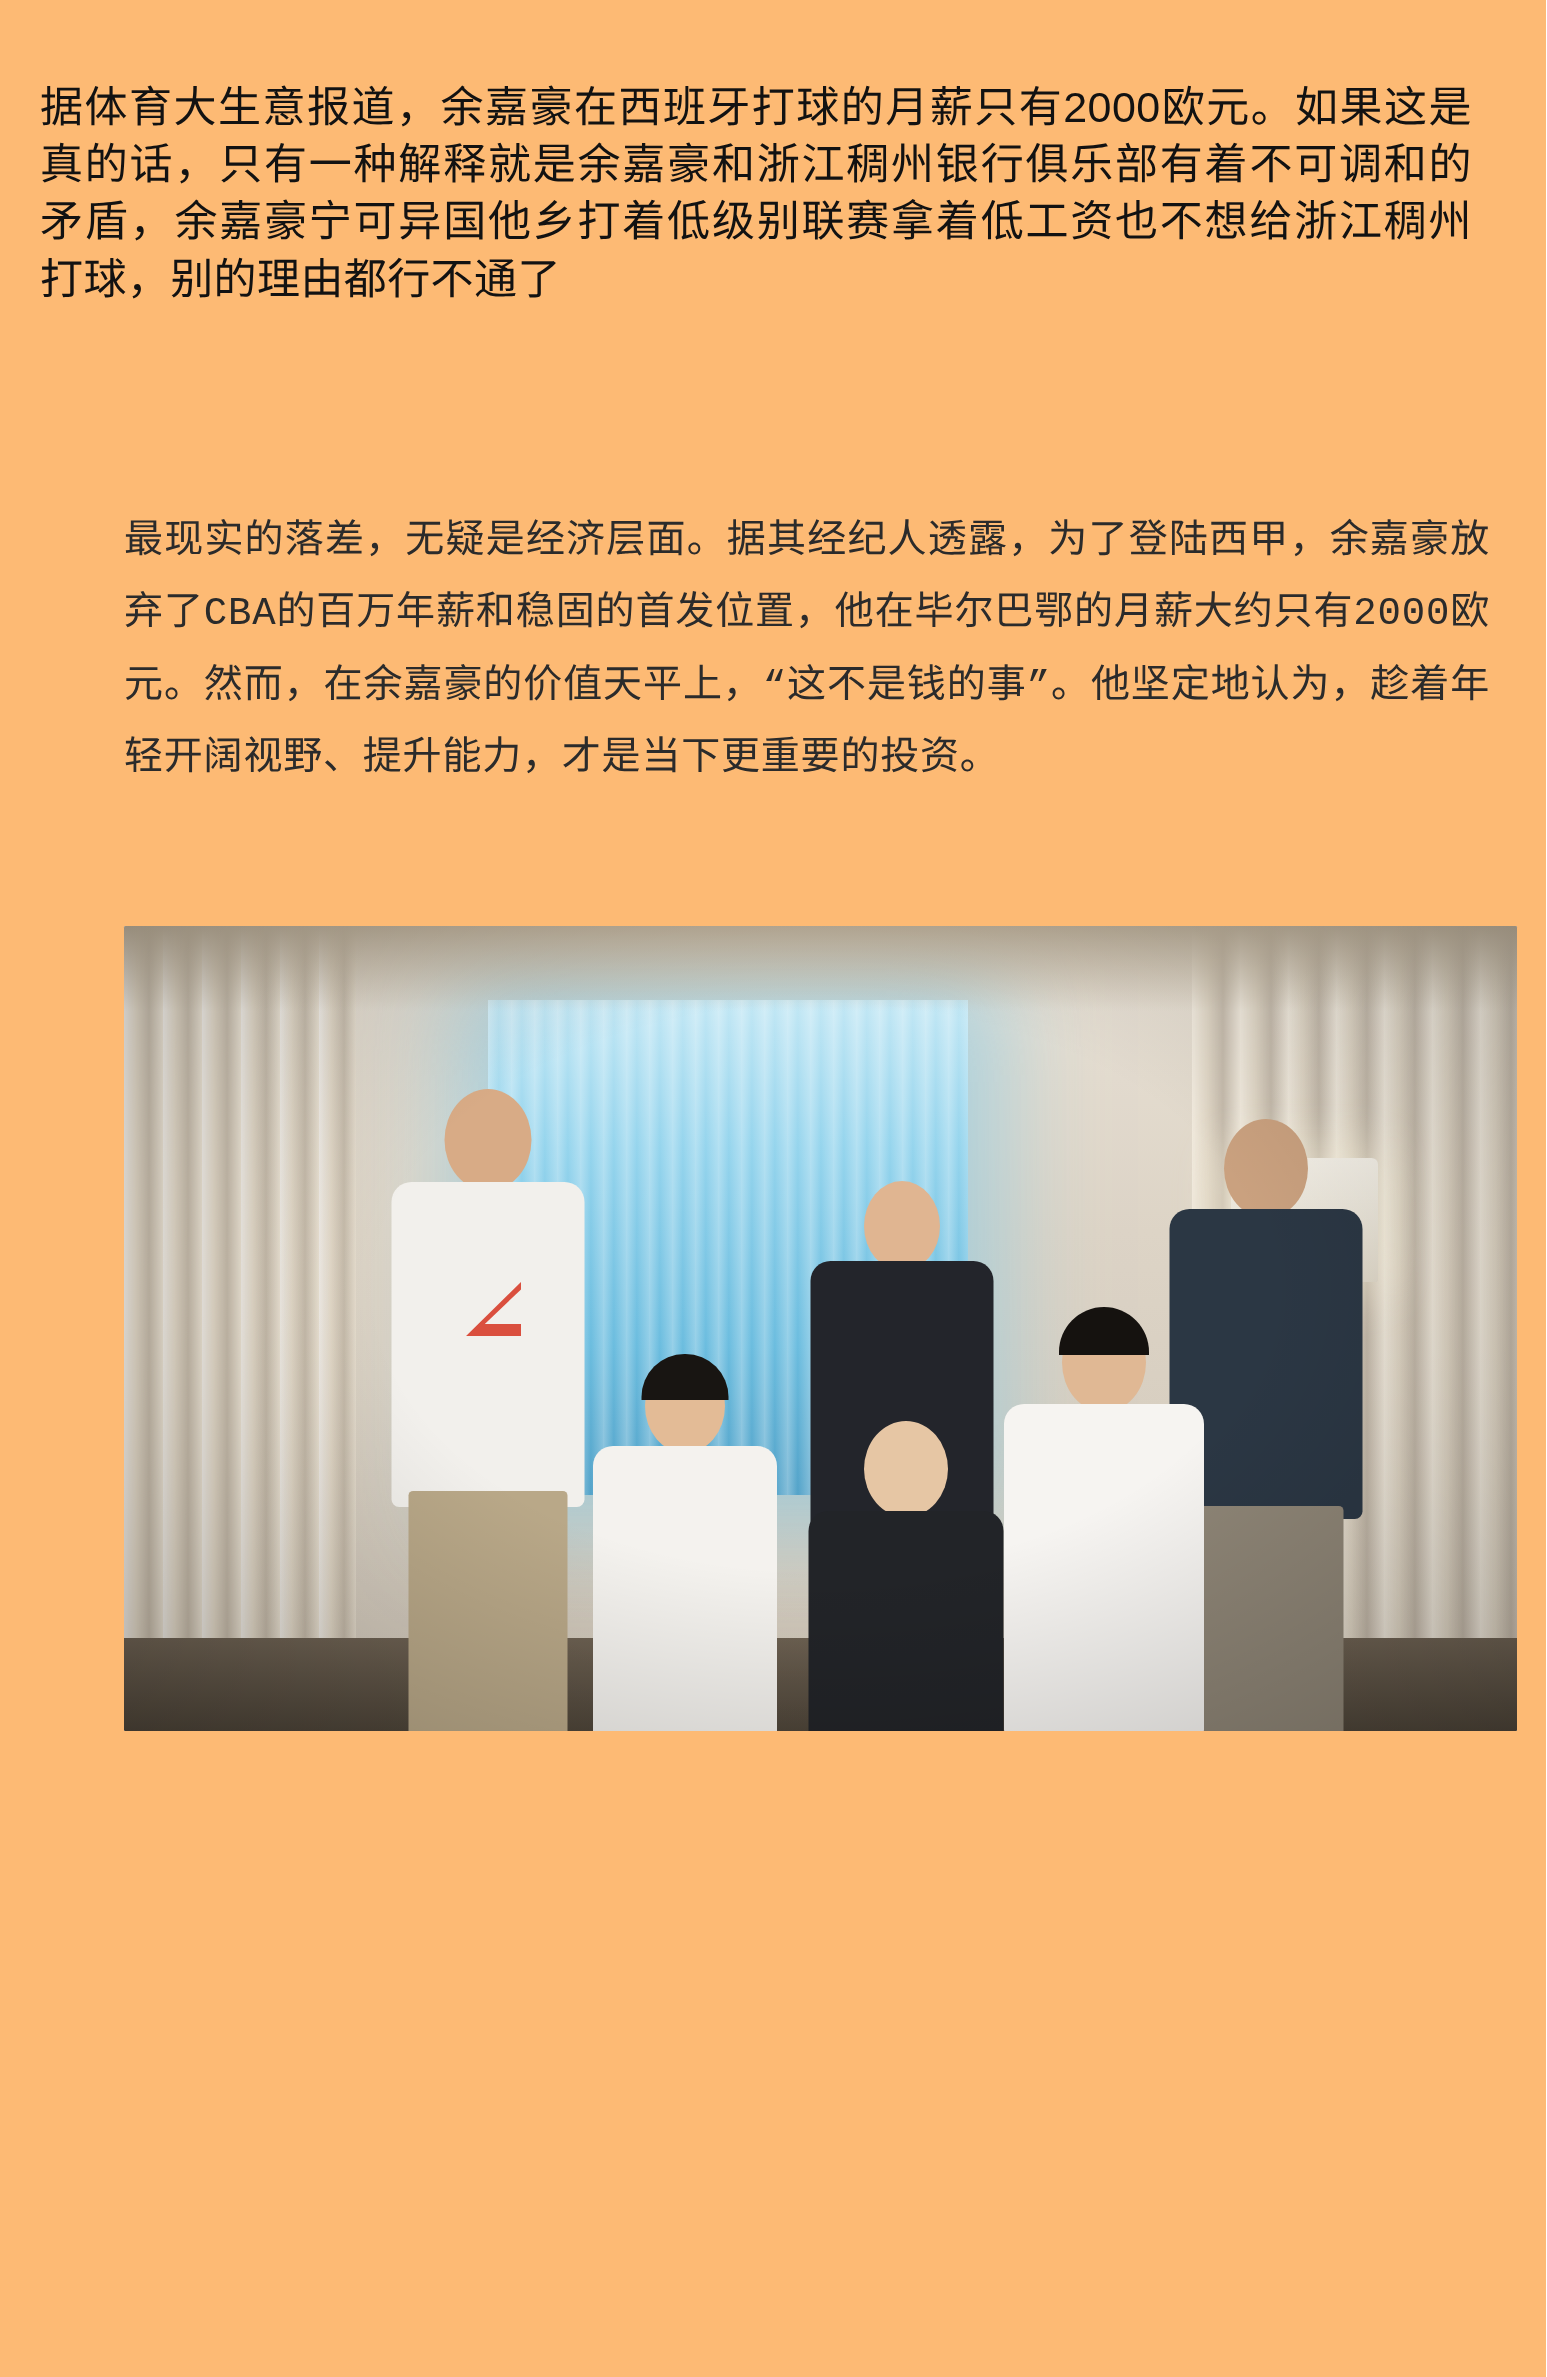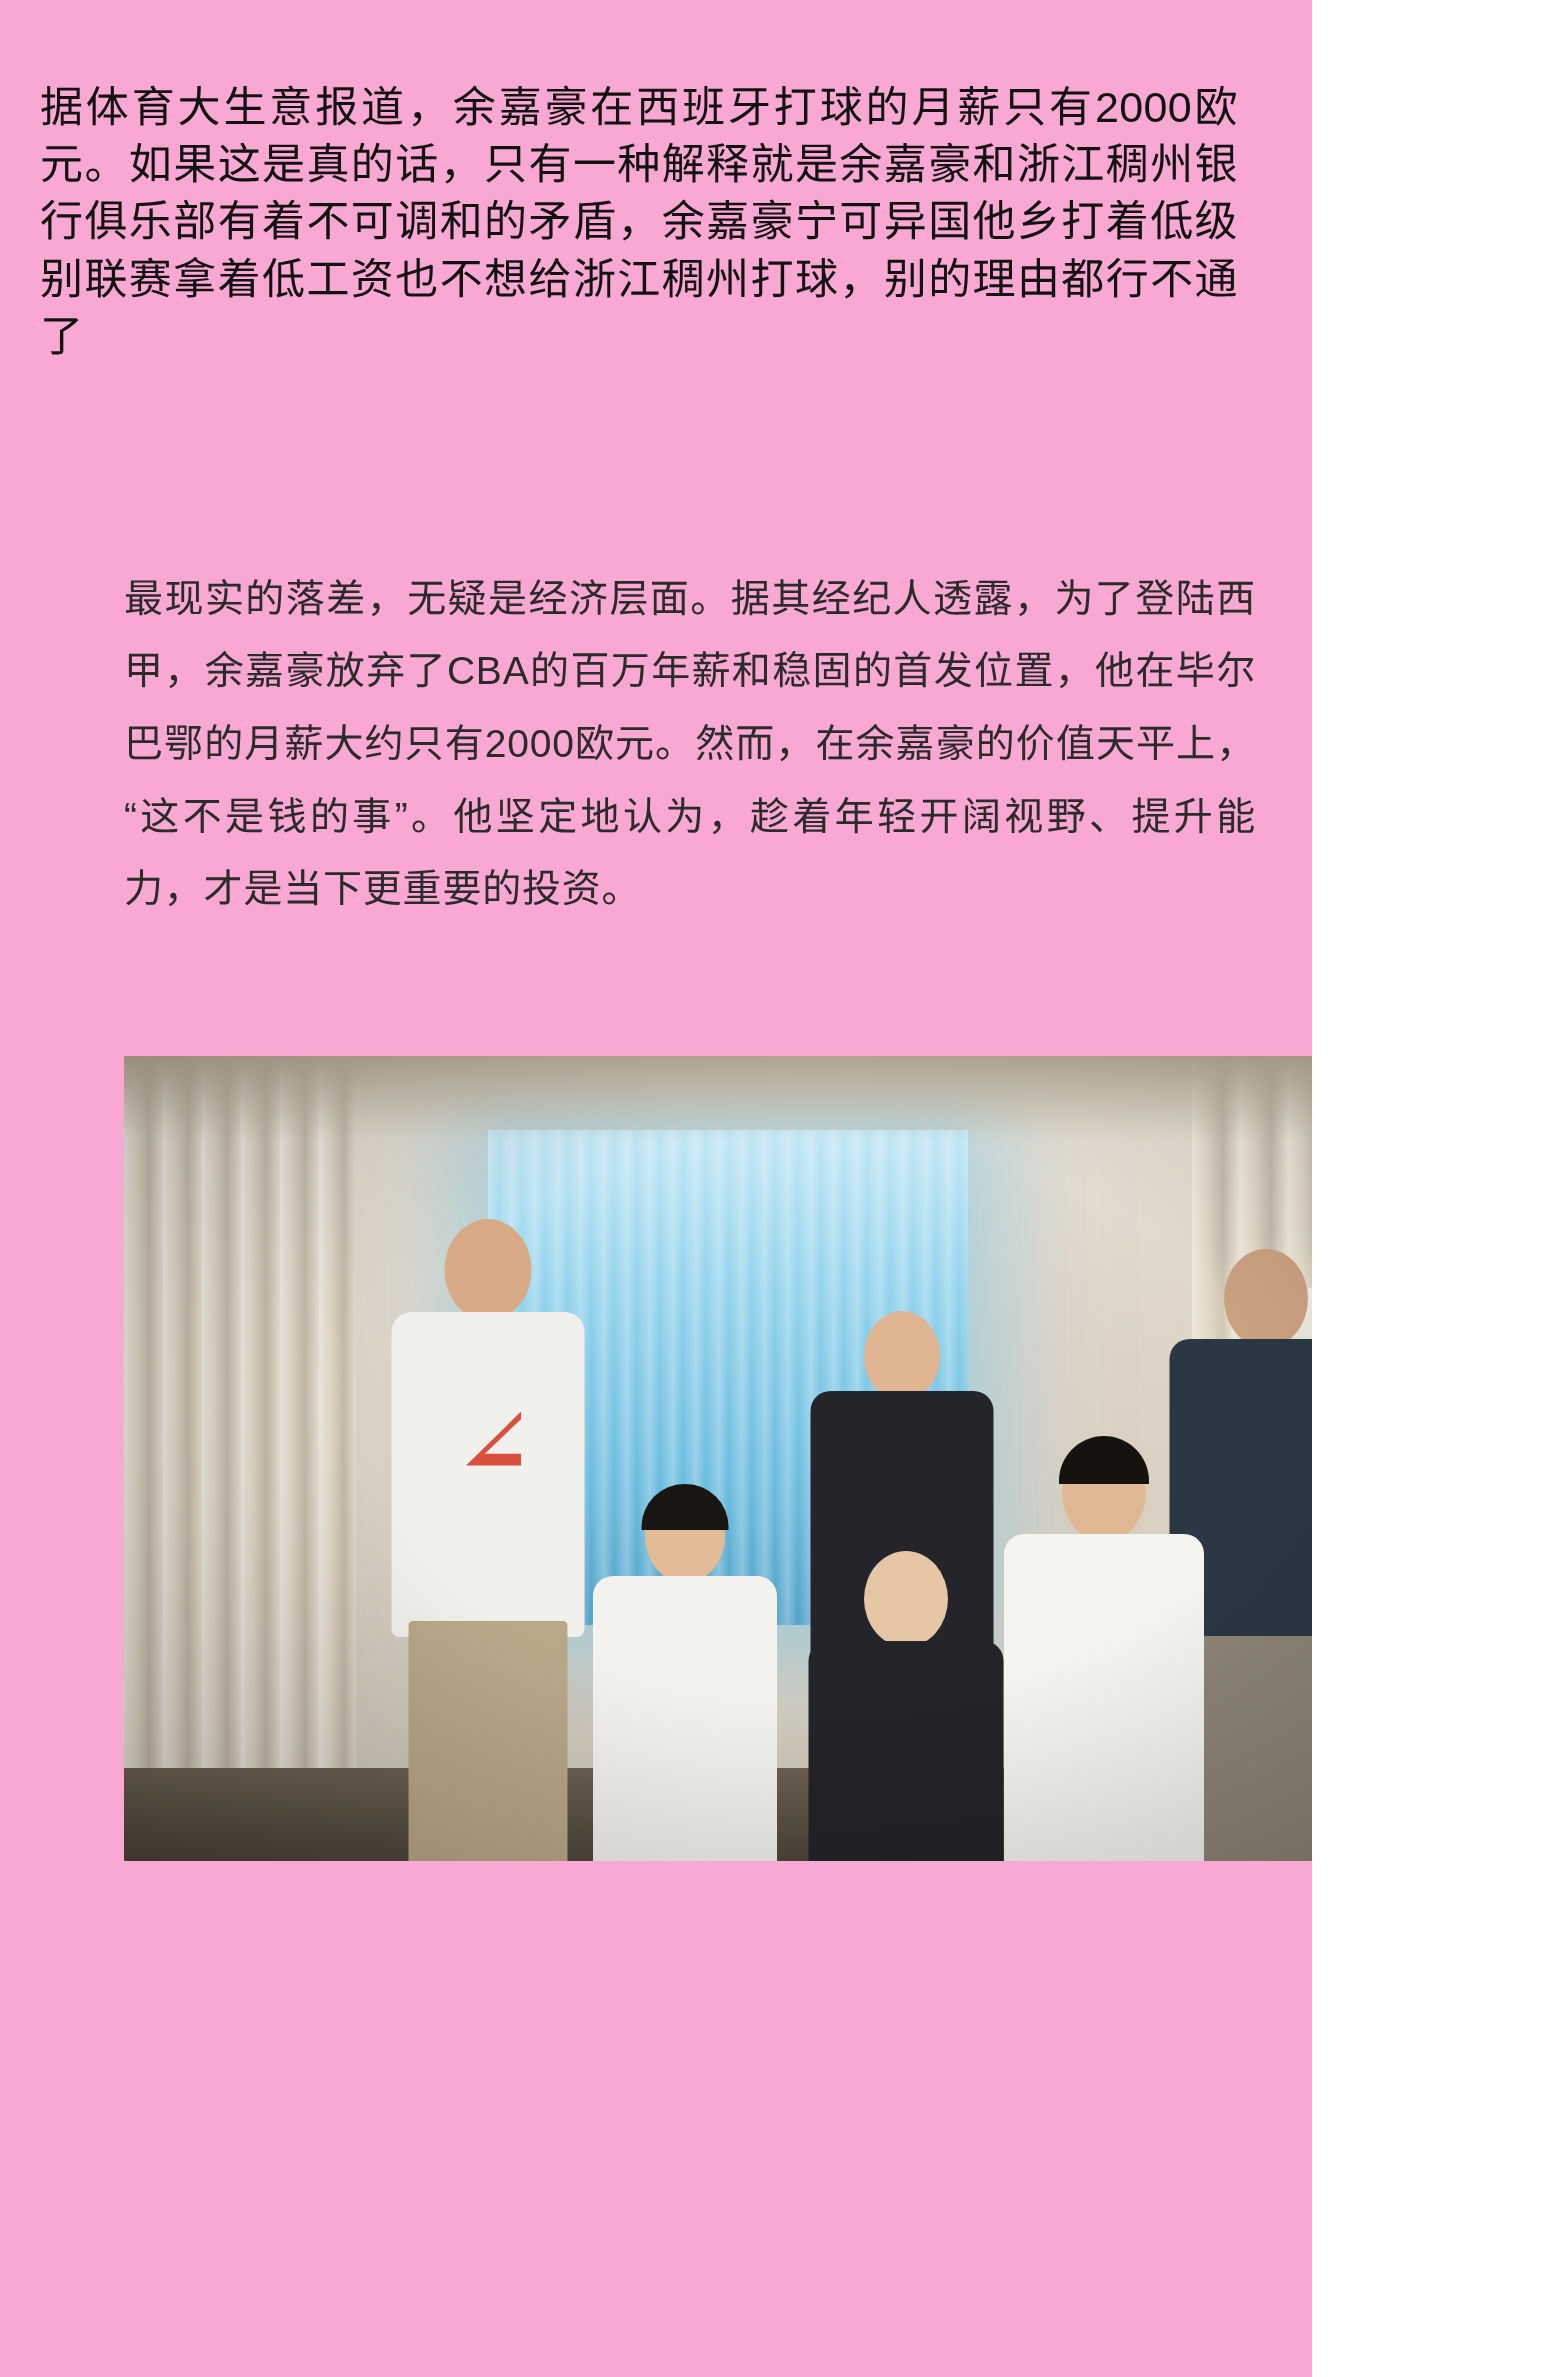--- a/index.html
+++ b/index.html
@@ -9,23 +9,23 @@
   }
   body {
     width: 1548px;
     min-height: 2377px;
     font-family: "Liberation Sans", "DejaVu Sans", sans-serif;
     color: #1a1a1a;
     -webkit-font-smoothing: antialiased;
   }
   .page {
     position: relative;
-    width: 1312px;
+    width: 1546px;
     min-height: 2377px;
-    background: #f9a8d4;
+    background: #fdba74;
     overflow: hidden;
   }
 
   
   .lead-block {
     padding: 36px 74px 0 40px;
   }
   .lead-text {
     font-size: 43px;
     line-height: 1.33;
@@ -33,20 +33,21 @@
     color: #121212;
     text-align: justify;
     text-justify: inter-character;
     word-break: break-all;
     font-weight: 400;
   }
 
   
   .body-block {
     padding: 116px 56px 0 124px;
+    font-family: Liberation Mono, monospace;
   }
   .body-text {
     font-size: 39px;
     line-height: 1.86;
     letter-spacing: 0.8px;
     color: #2b2b2b;
     text-align: justify;
     text-justify: inter-character;
     word-break: break-all;
     font-weight: 400;

